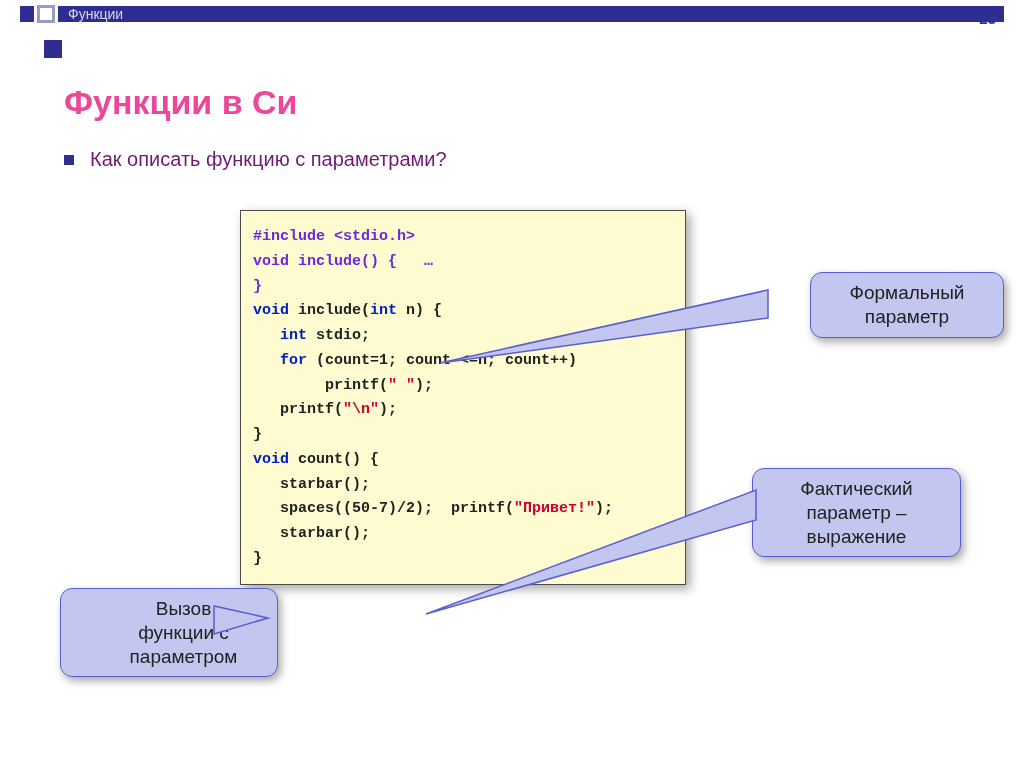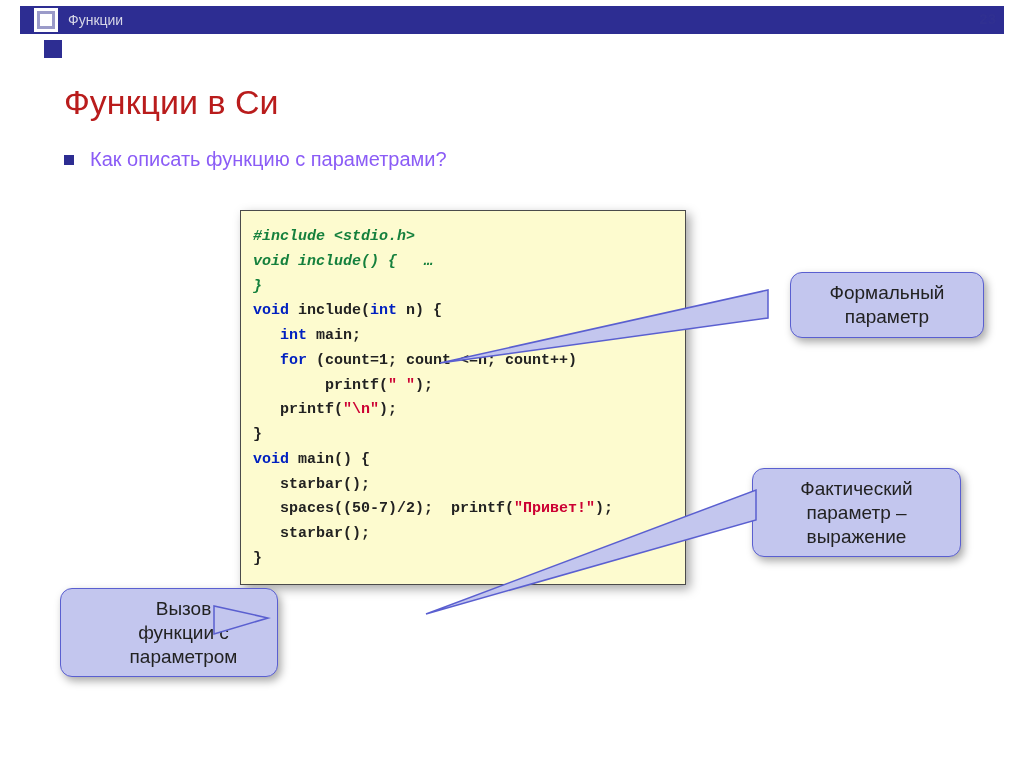--- a/index.html
+++ b/index.html
@@ -12,21 +12,21 @@
     position: relative;
     overflow: hidden;
   }
 
   
   .header {
     position: absolute;
     top: 6px;
     left: 20px;
     right: 20px;
-    height: 28px;
+    height: 16px;
     background: #2d2d92;
     display: flex;
     align-items: center;
     color: #d7d7e7;
     font-size: 14px;
   }
   .header .bullet {
     width: 24px;
     height: 24px;
     background: #fff;
@@ -62,32 +62,32 @@
     height: 18px;
     background: #2d2d92;
     border: 4px solid #fff;
   }
 
   .main-title {
     position: absolute;
     top: 60px;
     left: 64px;
     font-size: 34px;
-    font-weight: normal;
-    color: #b91c1c;
+    font-weight: bold;
+    color: #ec4899;
   }
 
   .subline {
     position: absolute;
     top: 148px;
     left: 64px;
     display: flex;
     align-items: center;
     font-size: 20px;
-    color: #8b5cf6;
+    color: #701a75;
   }
   .subline .sqb {
     width: 10px;
     height: 10px;
     background: #2d2d92;
     margin-right: 16px;
     flex-shrink: 0;
   }
 
   
@@ -101,21 +101,21 @@
     box-shadow: 4px 4px 10px rgba(0,0,0,0.35);
     padding: 14px 12px 12px 12px;
     font-family: "Courier New", monospace;
     font-size: 15px;
     line-height: 1.65;
     color: #222;
     font-weight: bold;
   }
   .codebox .line { white-space: pre; }
   .kw   { color: #0020c0; }
-  .dim  { color: #15803d; font-style: italic; }
+  .dim  { color: #6d28d9; }
   .str  { color: #cc0033; }
 
   
   .callout {
     position: absolute;
     background: #c3c6ee;
     border: 1.5px solid #5a5fd0;
     border-radius: 12px;
     padding: 8px 16px;
     text-align: center;
@@ -151,34 +151,34 @@
   <span>Как описать функцию с параметрами?</span>
 </div>
 
 <div class="codebox">
   <div class="line dim">#include &lt;stdio.h&gt;</div>
   <div class="line dim"></div>
   <div class="line dim"><span>void</span><span> include() {   …</span></div>
   <div class="line dim">}</div>
   <div class="line"></div>
   <div class="line"><span class="kw">void</span><span> include(</span><span class="kw">int</span><span> n) {</span></div>
-  <div class="line"><span>   </span><span class="kw">int</span><span> main;</span></div>
+  <div class="line"><span>   </span><span class="kw">int</span><span> stdio;</span></div>
   <div class="line"><span>   </span><span class="kw">for</span><span> (count=1; count &lt;=n; count++)</span></div>
   <div class="line"><span>        printf(</span><span class="str">" "</span><span>);</span></div>
   <div class="line"><span>   printf(</span><span class="str">"\n"</span><span>);</span></div>
   <div class="line">}</div>
   <div class="line"></div>
-  <div class="line"><span class="kw">void</span><span> main() {</span></div>
+  <div class="line"><span class="kw">void</span><span> count() {</span></div>
   <div class="line">   starbar();</div>
   <div class="line"><span>   spaces((50-7)/2);  printf(</span><span class="str">"Привет!"</span><span>);</span></div>
   <div class="line">   starbar();</div>
   <div class="line">}</div>
 </div>
 
-<div class="callout" style="top:272px; left:790px; width:160px;">Формальный<br>параметр</div>
+<div class="callout" style="top:272px; left:810px; width:160px;">Формальный<br>параметр</div>
 
 <div class="callout" style="top:468px; left:752px; width:175px;">Фактический<br>параметр –<br>выражение</div>
 
 <div class="callout" style="top:588px; left:60px; width:155px;padding-left:45px;">Вызов<br>функции с<br>параметром</div>
 
 <svg class="connectors">
 
   <polygon points="768,290 768,318 440,363" fill="#c3c6ee" stroke="#5a5fd0" stroke-width="1.5"></polygon>
 
   <polygon points="756,490 756,520 426,614" fill="#c3c6ee" stroke="#5a5fd0" stroke-width="1.5"></polygon>

